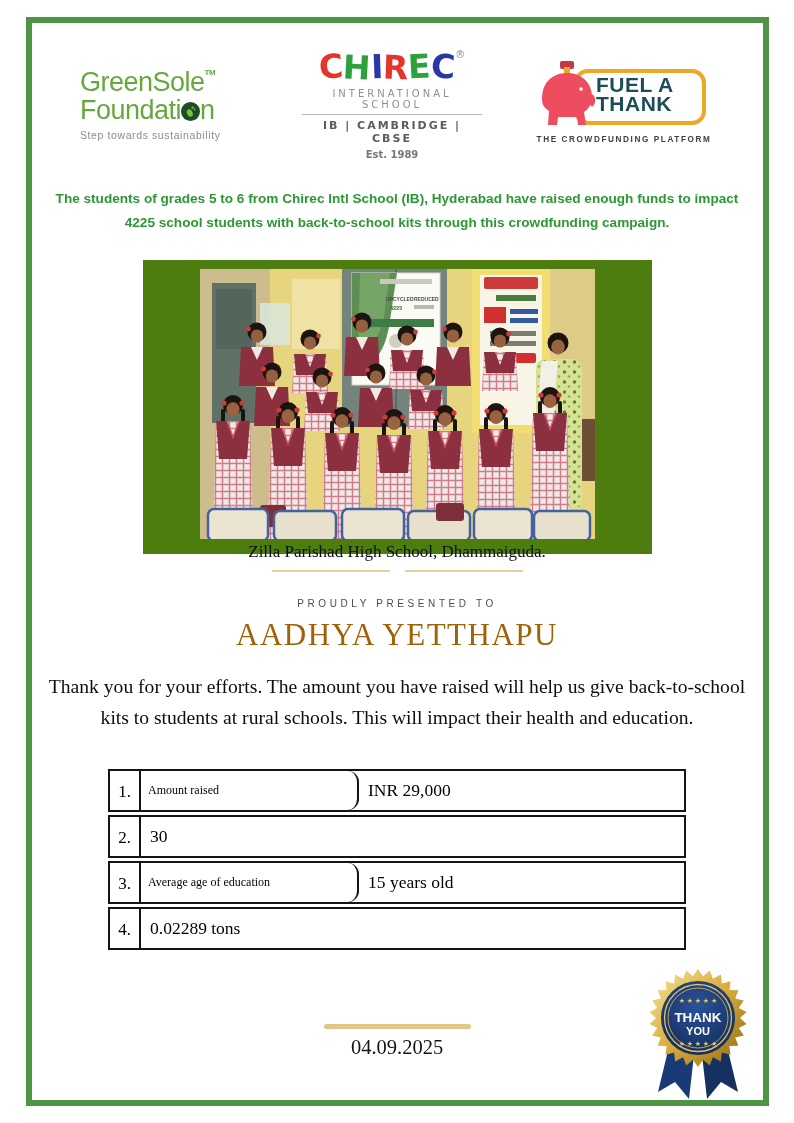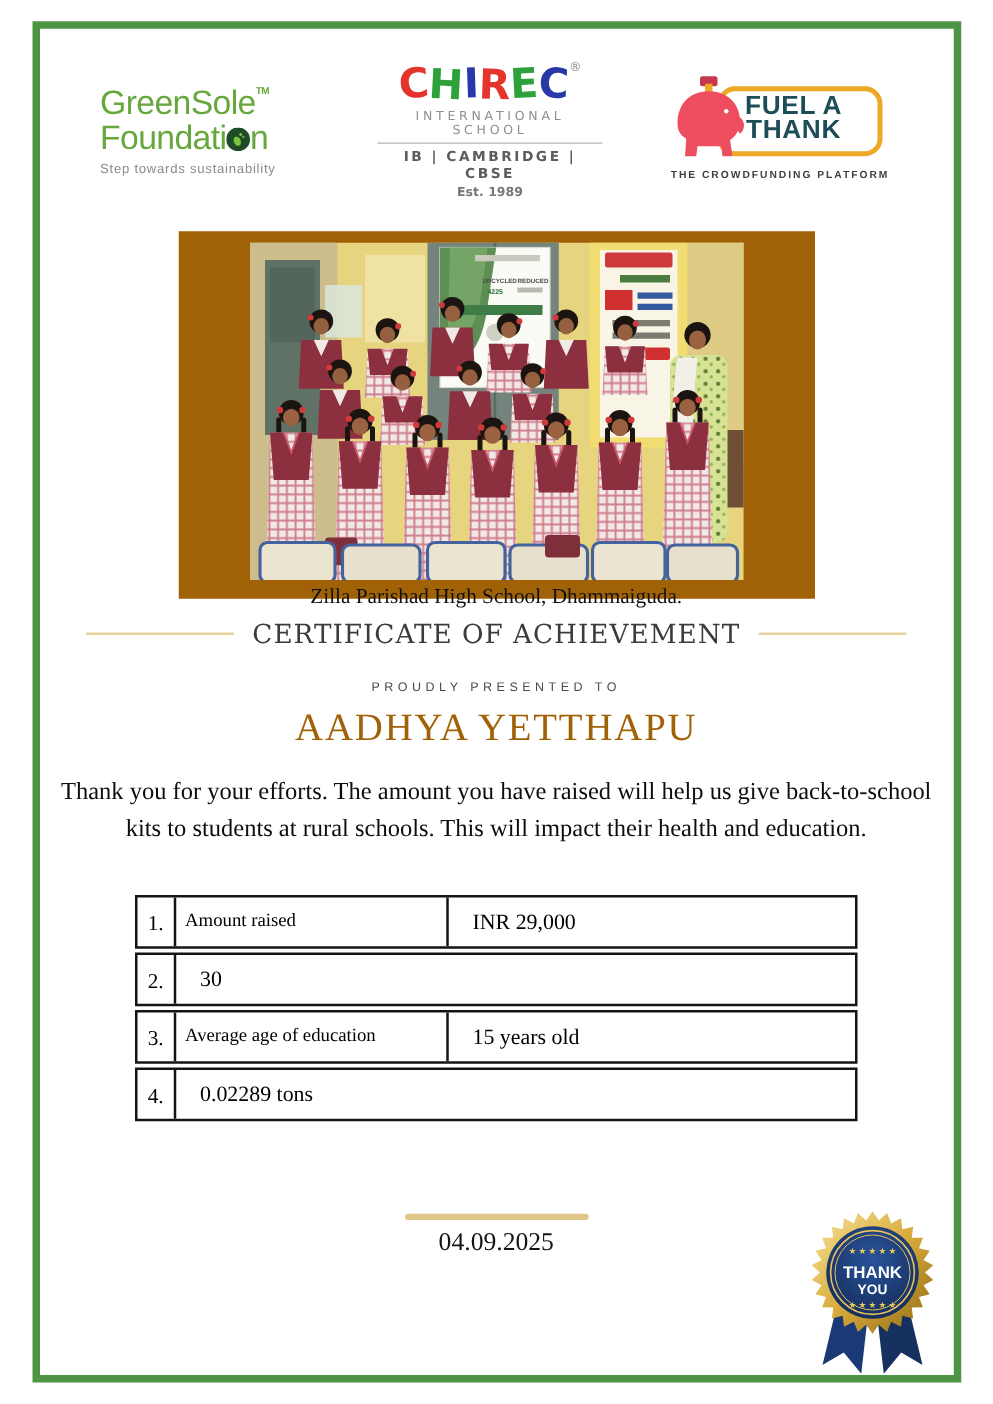--- a/index.html
+++ b/index.html
@@ -30,58 +30,58 @@
   .c4{color:#2ea13c;transform:rotate(-3deg);}
   .c5{color:#2838a8;transform:rotate(3deg);}
   .ch-reg{font-size:10px;color:#8a8a8a;vertical-align:top;font-weight:400;}
   .ch-sub1{color:#8f8f8f;font-size:10px;letter-spacing:3px;margin-top:5px;
            padding-bottom:4px;border-bottom:1.5px solid #b5b5b5;}
   .ch-sub2{color:#5c5c5c;font-size:11px;font-weight:700;letter-spacing:2px;margin-top:4px;}
   .ch-sub3{color:#777;font-size:10px;font-weight:700;margin-top:4px;}
 
   
   .fad{width:180px;font-family:"Liberation Sans",sans-serif;position:relative;text-align:left;}
-  .fad-box{position:relative;height:62px;text-align:center;}
+  .fad-box{position:relative;height:62px;}
   .fad-frame{position:absolute;left:40px;top:2px;width:132px;height:56px;border:4.5px solid #eda827;
              border-radius:14px;box-sizing:border-box;}
   .fad-eleph{position:absolute;left:0;top:-8px;}
   .fad-text{position:absolute;left:62px;top:8px;color:#1d4d57;font-weight:800;
             font-size:21px;line-height:0.95;letter-spacing:0.5px;}
   .fad-tag{margin-top:6px;font-size:8.2px;letter-spacing:1.6px;color:#3f3f3f;font-weight:700;
            text-align:center;width:180px;}
 
   
   .statement{width:700px;margin:27px auto 0;text-align:center;color:#2e9735;
              font-family:"Liberation Sans",sans-serif;font-weight:700;
              font-size:13.6px;line-height:1.78;}
 
   
-  .panel{width:509px;height:294px;margin:25px auto 0;background:#a16207;
+  .panel{width:509px;height:294px;margin:25px auto 0;background:#4d7c0f;
          text-align:center;box-sizing:border-box;padding-top:9px;}
   .photo{display:block;margin:0 auto;}
   .caption{font-size:17px;color:#101010;margin-top:3px;}
 
   
   .title-row{display:flex;align-items:center;justify-content:center;gap:15px;margin-top:16px;}
   .gold-line{width:118px;height:2px;background:#e7d09c;}
   .cert-title{font-family:"DejaVu Serif",serif;font-size:21px;color:#3c3c3c;letter-spacing:0.8px;}
   .presented{margin-top:26px;text-align:center;font-family:"Liberation Sans",sans-serif;
              font-size:10px;letter-spacing:3.6px;color:#4c4c4c;font-weight:500;}
   .recipient{margin-top:8px;text-align:center;font-size:31px;color:#a16207;letter-spacing:1.5px;}
   .message{width:728px;margin:19px auto 0;text-align:center;font-size:19.6px;
            line-height:1.55;color:#0d0d0d;}
 
   
   .itable{width:578px;margin:36px auto 0;display:flex;flex-direction:column;gap:3px;}
   .irow{display:flex;border:2.5px solid #141414;height:43px;background:#fff;box-sizing:border-box;}
   .c-num{width:31px;border-right:2.5px solid #141414;display:flex;align-items:flex-end;
          justify-content:center;font-size:17px;padding-bottom:8px;box-sizing:border-box;}
   .c-label{width:218px;border-right:2.5px solid #141414;display:flex;align-items:center;
-           padding-left:7px;font-size:15px;box-sizing:border-box;}
-  .c-value{flex:1;display:flex;align-items:center;padding-left:19px;font-size:17.5px;}
+           padding-left:7px;font-size:12px;box-sizing:border-box;border-radius:11px;}
+  .c-value{flex:1;display:flex;align-items:center;padding-left:9px;font-size:17.5px;}
 
   
   .datewrap{margin-top:74px;text-align:center;}
   .date-bar{width:147px;height:5px;border-radius:3px;background:#e1c689;margin:0 auto;}
   .date-text{margin-top:7px;font-size:20.5px;color:#141414;}
 
   .badge{position:absolute;left:637px;top:956px;}
 </style>
 </head>
 <body>
@@ -123,20 +123,21 @@
         </div>
         <div class="fad-text">
           <div>FUEL A</div>
           <div>THANK</div>
         </div>
       </div>
       <div class="fad-tag">THE CROWDFUNDING PLATFORM</div>
     </div>
   </div>
 
+  <div class="statement">The students of grades 5 to 6 from Chirec Intl School (IB), Hyderabad have raised enough funds to impact 4225 school students with back-to-school kits through this crowdfunding campaign.</div>
 
   <div class="panel">
     <svg class="photo" width="395" height="270" viewBox="0 0 395 270" xmlns="http://www.w3.org/2000/svg" xmlns:xlink="http://www.w3.org/1999/xlink">
       <defs>
         <pattern id="chk" width="7" height="7" patternUnits="userSpaceOnUse">
           <rect width="7" height="7" fill="#f1e9e6"></rect>
           <path d="M0 3.5 H7 M3.5 0 V7" stroke="#cf7d8c" stroke-width="1.5"></path>
         </pattern>
         <pattern id="flor" width="10" height="10" patternUnits="userSpaceOnUse">
           <rect width="10" height="10" fill="#d6e294"></rect>
@@ -242,21 +243,20 @@
         <rect x="274" y="240" width="58" height="32" rx="6" fill="#eae4d0" stroke="#44639e" stroke-width="2.5"></rect>
         <rect x="334" y="242" width="56" height="30" rx="6" fill="#e6e0cc" stroke="#44639e" stroke-width="2.5"></rect>
         <rect x="236" y="234" width="28" height="18" rx="3" fill="#7e2f3a"></rect>
       </g>
     </svg>
     <div class="caption">Zilla Parishad High School, Dhammaiguda.</div>
   </div>
 
   <div class="title-row">
     <div class="gold-line"></div>
-    <div class="cert-title">CERTIFICATE OF ACHIEVEMENT</div>
     <div class="gold-line"></div>
   </div>
   <div class="presented">PROUDLY PRESENTED TO</div>
   <div class="recipient">AADHYA YETTHAPU</div>
   <div class="message">Thank you for your efforts. The amount you have raised will help us give back-to-school kits to students at rural schools. This will impact their health and education.</div>
 
   <div class="itable">
     <div class="irow">
       <div class="c-num">1.</div>
       <div class="c-label">Amount raised</div>

